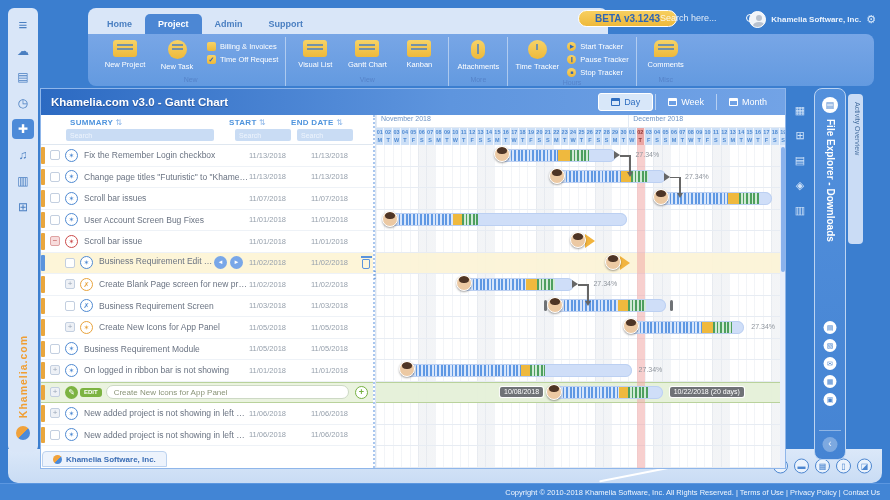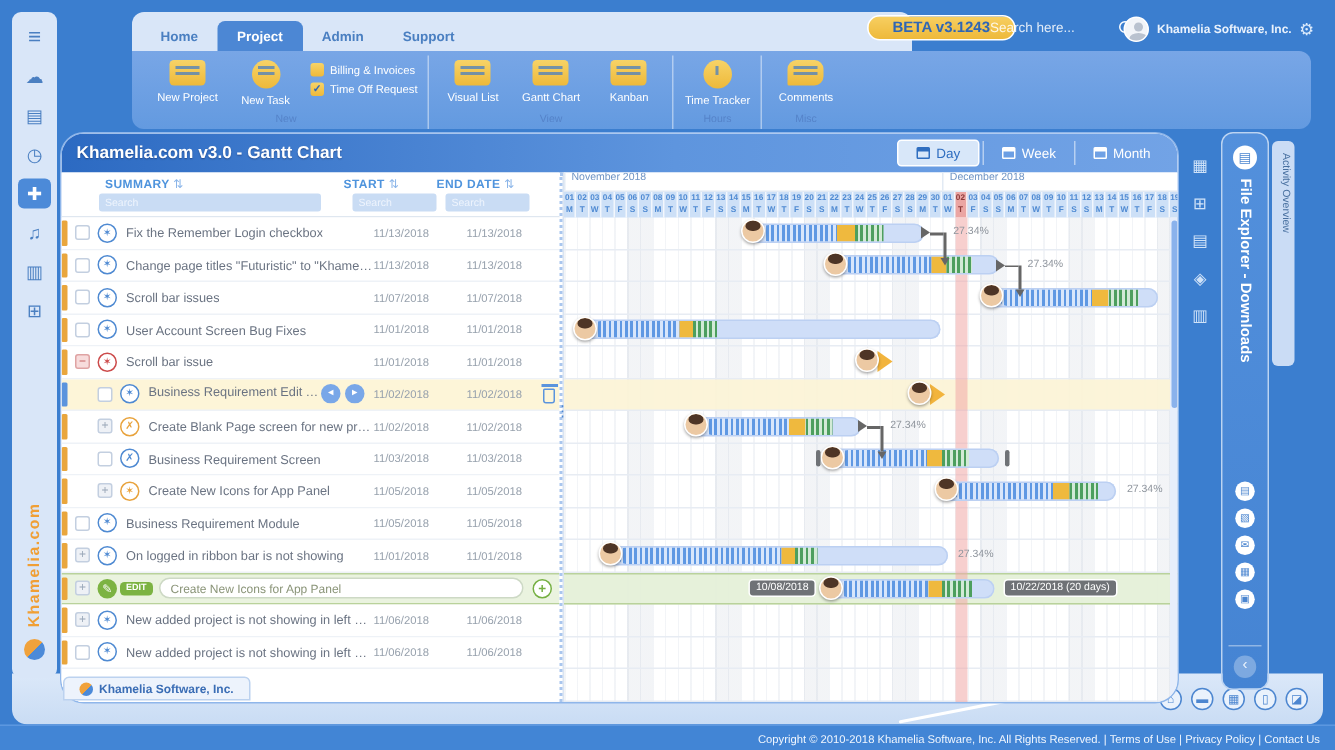--- a/index.html
+++ b/index.html
@@ -48,21 +48,21 @@
   .rlbl { font-size:7.5px; color:#fff; white-space:nowrap; }
   .rcol { display:flex; flex-direction:column; justify-content:flex-start; gap:4px; padding-top:4px; }
   .rcheck, .ritem, .rtrack { display:flex; align-items:center; gap:4px; }
   .cbx { width:9px; height:9px; background:linear-gradient(#f7d367,#eeb93a); border-radius:2px; font-size:7px; line-height:9px; text-align:center; color:#2f66b5; font-weight:bold; }
   .mini { width:8px; height:8px; background:linear-gradient(#f7d367,#eeb93a); border-radius:2px; border-left:3px solid #f0c14e; }
   .tricon { width:9px; height:9px; border-radius:50%; background:linear-gradient(#f7d367,#eeb93a); color:#2f66b5; font-size:5px; line-height:9px; text-align:center; font-weight:bold; }
   .rsm { font-size:7.5px; color:#fff; white-space:nowrap; }
   .rglabel { text-align:center; font-size:7px; color:#5583c9; padding:2px 0 3px; }
 
   
-  .panel { position:absolute; left:40px; top:88px; width:746px; height:381px; background:#fff; border:1.5px solid #8fb6ea; border-radius:16px; overflow:hidden; z-index:2; }
+  .panel { position:absolute; left:40px; top:88px; width:746px; height:381px; background:#fff; border:1.5px solid #8fb6ea; border-radius:0; overflow:hidden; z-index:2; }
   .gheader { height:26px; display:flex; align-items:center; background:linear-gradient(90deg,#2c6ac2,#5e95de 55%,#72a3e6); color:#fff; padding:0 6px 0 10px; }
   .gtitle { font-weight:bold; font-size:11.5px; flex:1; text-shadow:0 1px 1px rgba(0,0,40,.35); }
   .vbtn { display:flex; align-items:center; gap:4px; font-size:9px; padding:3px 12px; border-left:1px solid rgba(255,255,255,.5); cursor:default; }
   .vbtn.active { background:#d8e7f9; color:#2f6ec0; border-radius:3px; border:1px solid #fff; margin:0 2px; }
   .vic { width:9px; height:8px; border:1px solid currentColor; border-top-width:3px; border-radius:1px; }
   .groupby { width:148px; display:flex; justify-content:space-between; align-items:center; font-size:9px; padding:3px 8px; border-left:1px solid rgba(255,255,255,.5); }
 
   .ltab { position:absolute; left:0; top:26px; bottom:0; width:332px; background:#fff; }
   .thead { height:30px; border-bottom:1px solid #dfe7f0; }
   .thl { display:flex; padding:3px 8px 0 8px; font-size:8px; font-weight:bold; color:#4f94dd; letter-spacing:.3px; }
@@ -224,22 +224,45 @@
         <div class="rbig">
           <div class="rtile kanban"></div>
           <div class="rlbl">Kanban</div>
         </div>
       </div>
       <div class="rglabel">View</div>
     </div>
     <div class="rgroup">
       <div class="rgbody">
         <div class="rbig">
+          <div class="rtile oval"></div>
+          <div class="rlbl">Attachments</div>
+        </div>
+      </div>
+      <div class="rglabel">More</div>
+    </div>
+    <div class="rgroup">
+      <div class="rgbody">
+        <div class="rbig">
           <div class="rtile clock"></div>
           <div class="rlbl">Time Tracker</div>
+        </div>
+        <div class="rcol">
+          <div class="rtrack">
+            <div class="tricon">▶</div>
+            <div class="rsm">Start Tracker</div>
+          </div>
+          <div class="rtrack">
+            <div class="tricon">∥</div>
+            <div class="rsm">Pause Tracker</div>
+          </div>
+          <div class="rtrack">
+            <div class="tricon">■</div>
+            <div class="rsm">Stop Tracker</div>
+          </div>
         </div>
       </div>
       <div class="rglabel">Hours</div>
     </div>
     <div class="rgroup">
       <div class="rgbody">
         <div class="rbig">
           <div class="rtile bubble"></div>
           <div class="rlbl">Comments</div>
         </div>

